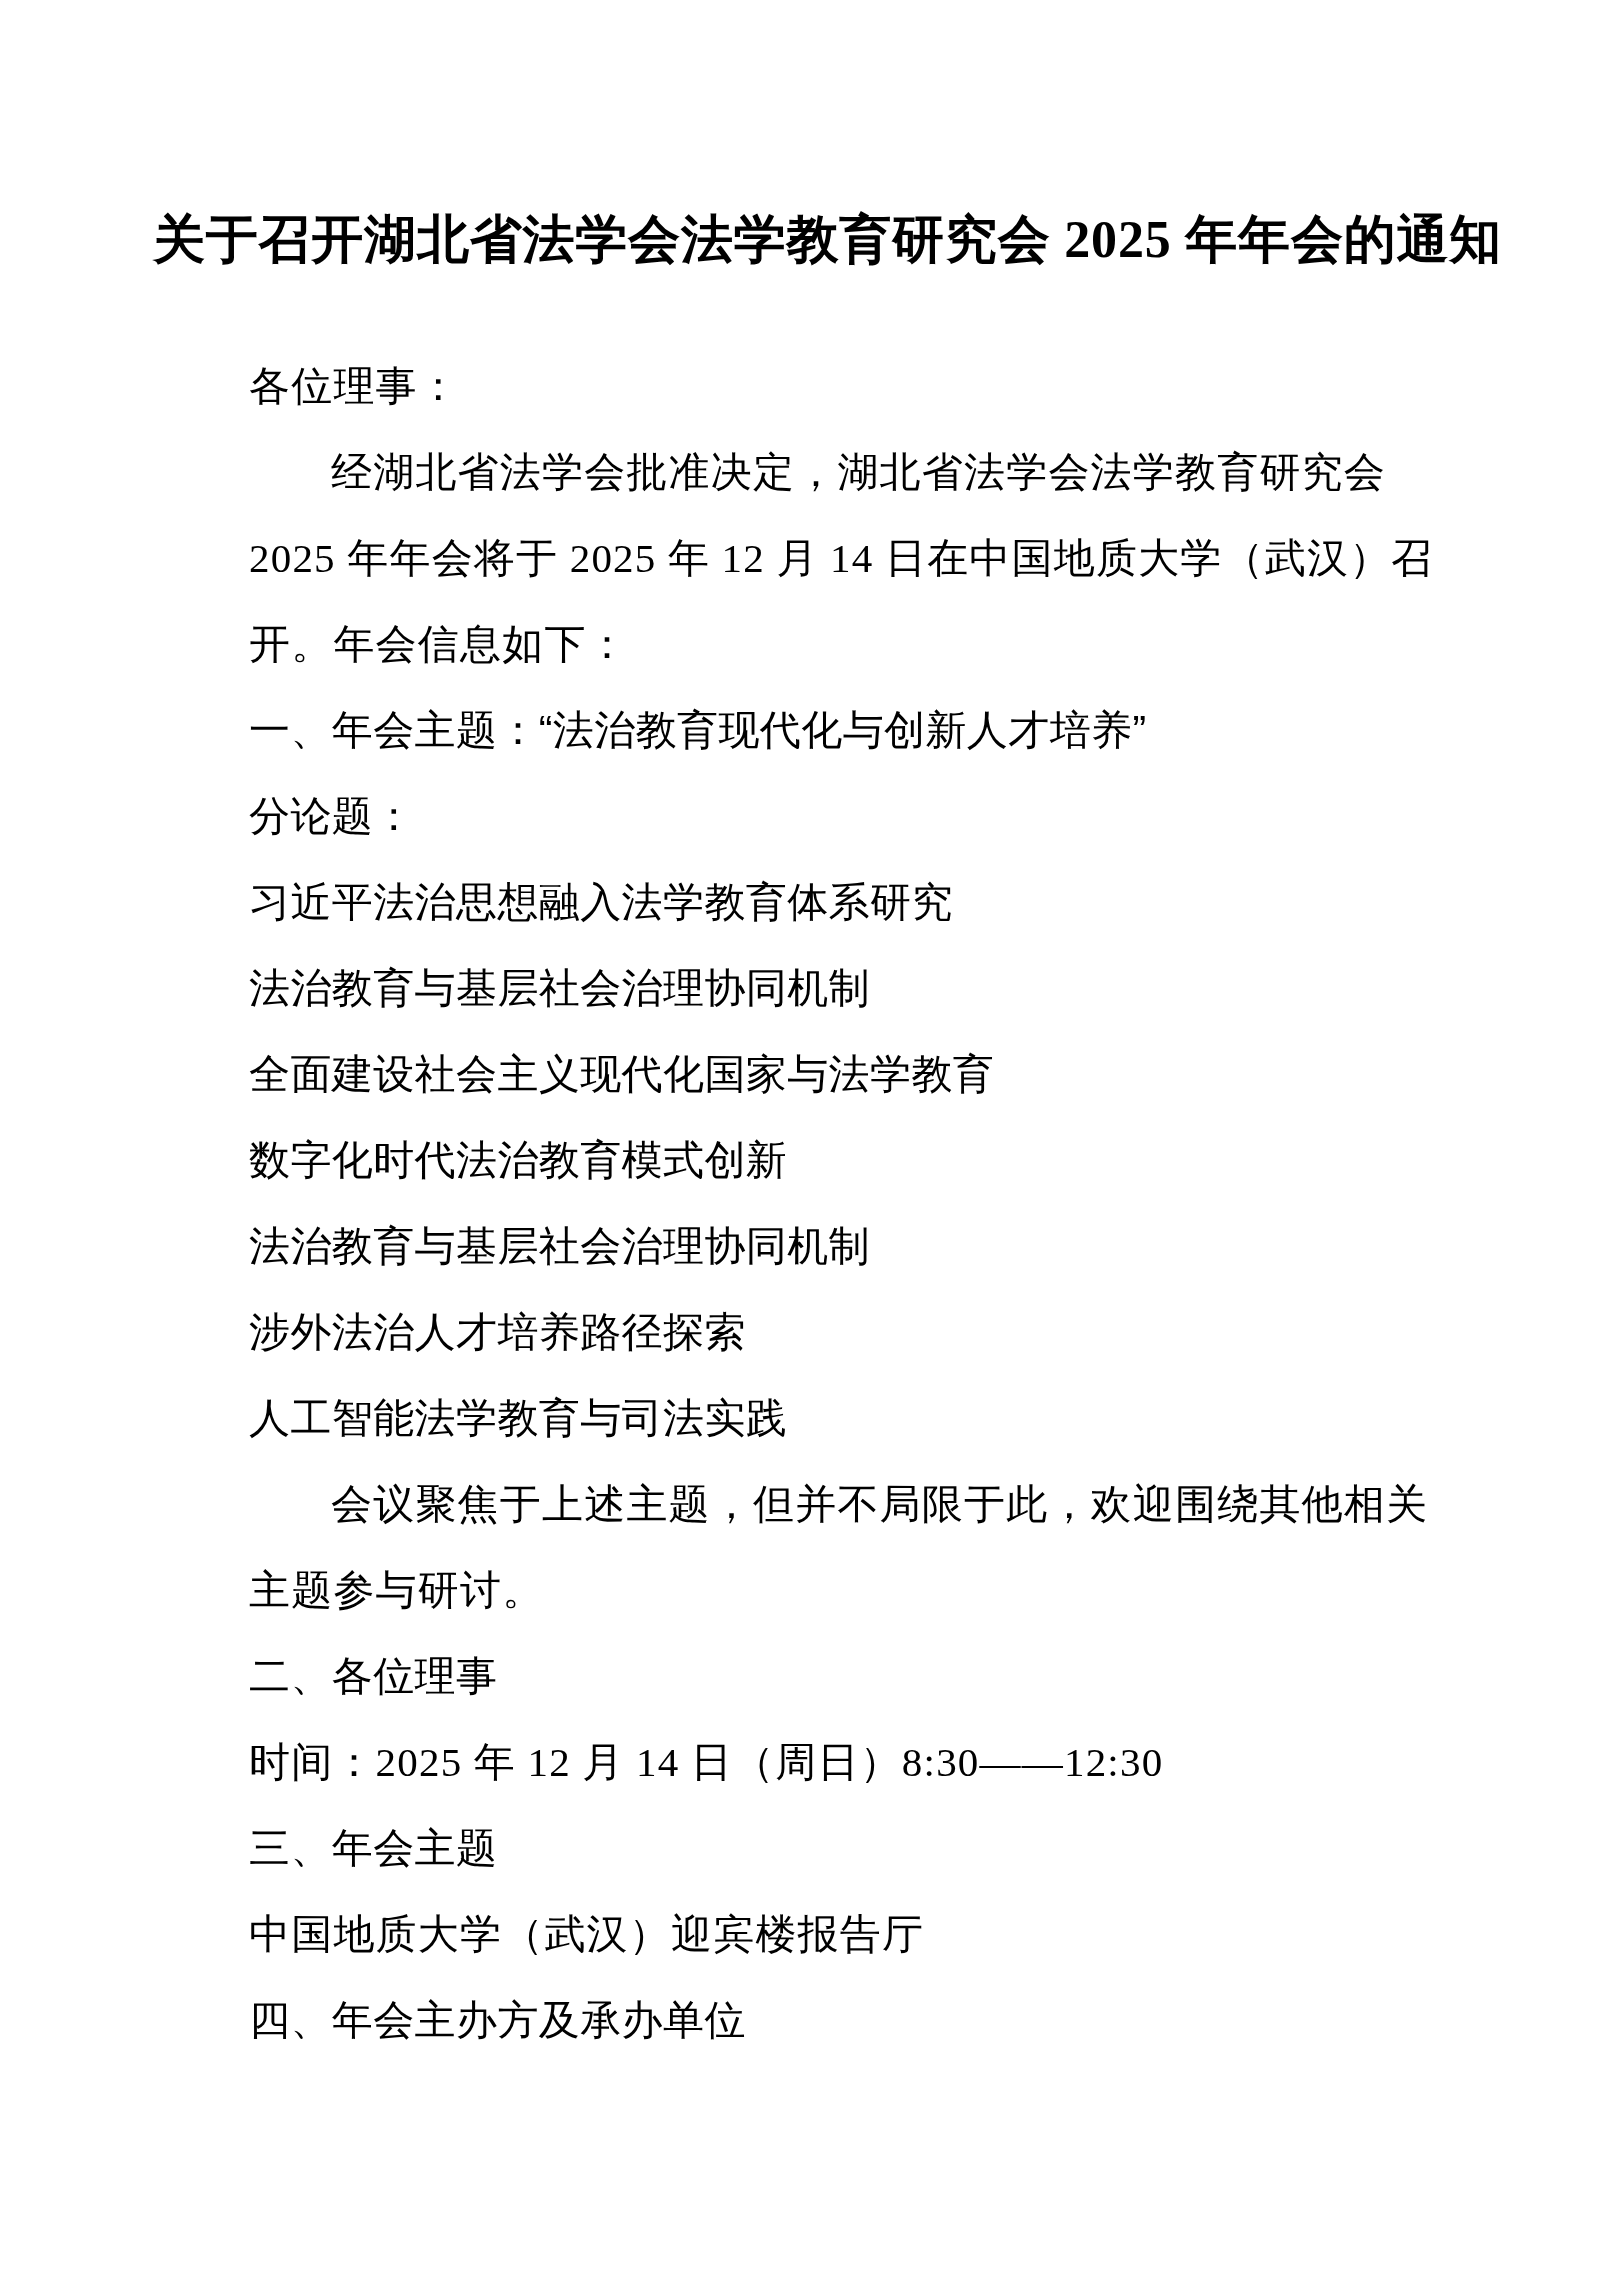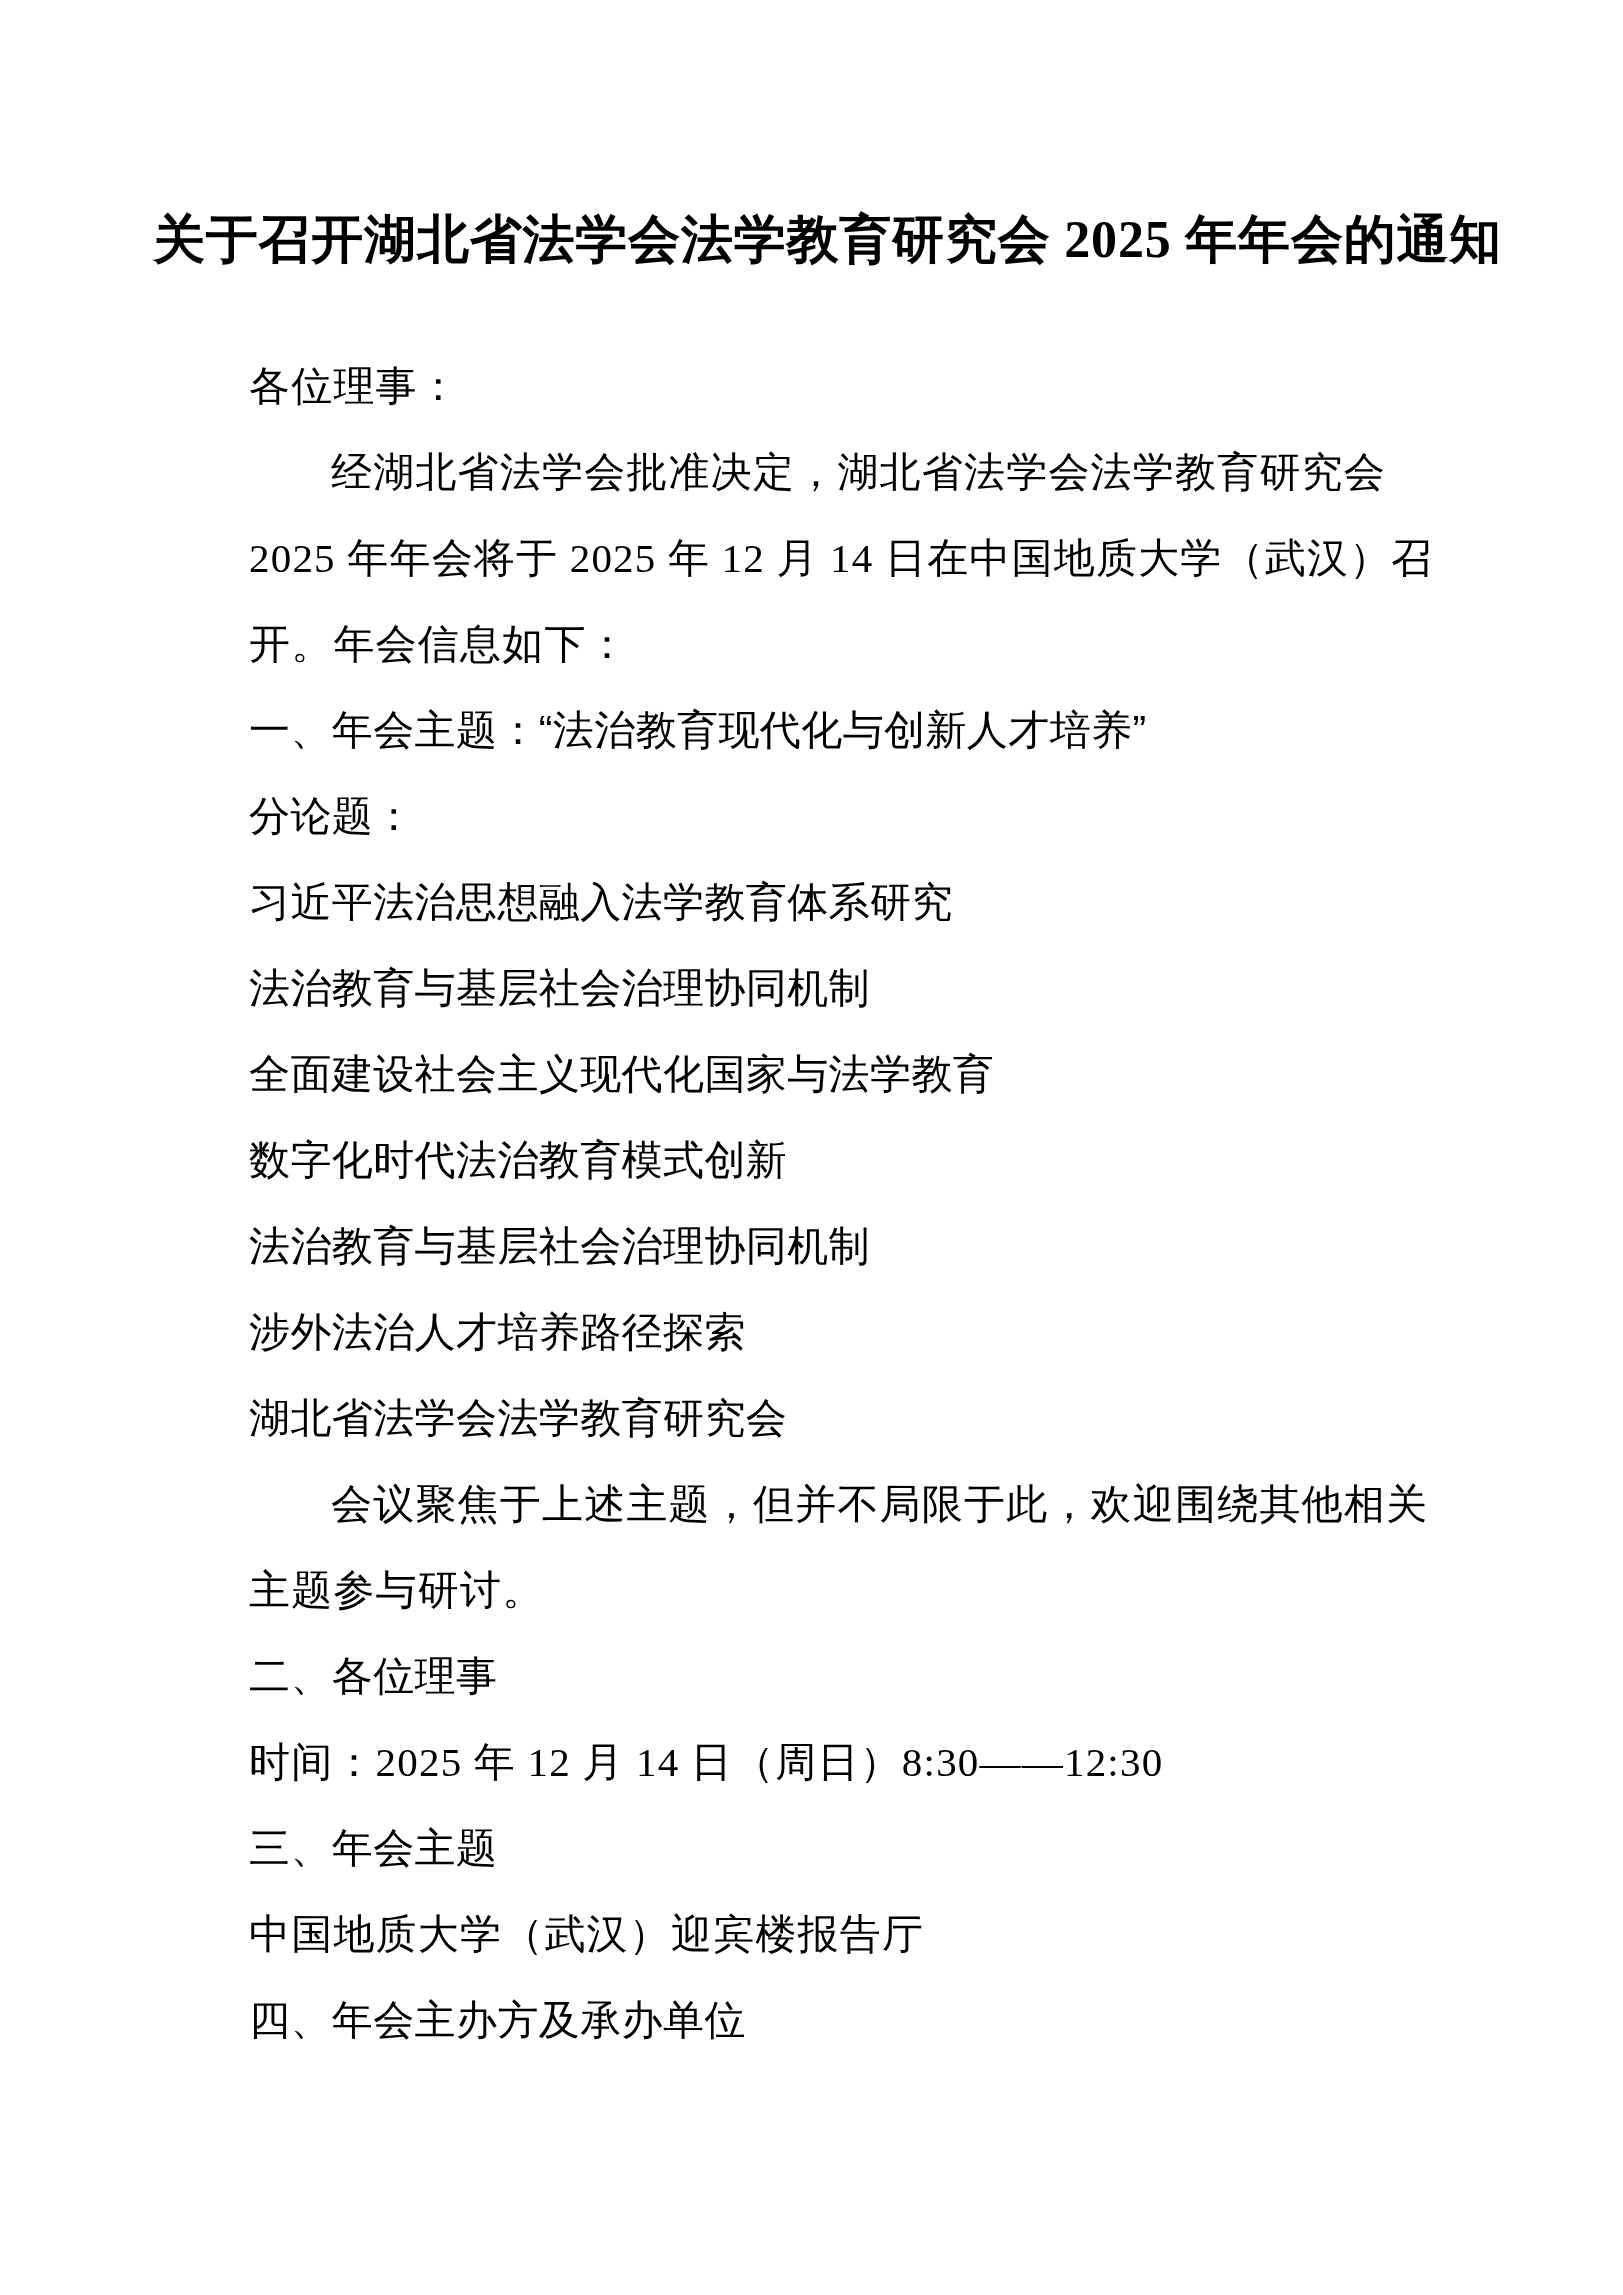--- a/index.html
+++ b/index.html
@@ -75,21 +75,21 @@
     <div class="line bold">法治教育与基层社会治理协同机制</div>
 
     <div class="line bold">全面建设社会主义现代化国家与法学教育</div>
 
     <div class="line bold">数字化时代法治教育模式创新</div>
 
     <div class="line bold">法治教育与基层社会治理协同机制</div>
 
     <div class="line bold">涉外法治人才培养路径探索</div>
 
-    <div class="line bold">湖北省法学会法学教育研究会</div>
+    <div class="line bold">人工智能法学教育与司法实践</div>
 
     <div class="line indent">会议聚焦于上述主题，但并不局限于此，欢迎围绕其他相关</div>
 
     <div class="line">主题参与研讨。</div>
 
     <div class="line bold">二、各位理事</div>
 
     <div class="line">时间：2025 年 12 月 14 日（周日）8:30——12:30</div>
 
     <div class="line bold">三、年会主题</div>

